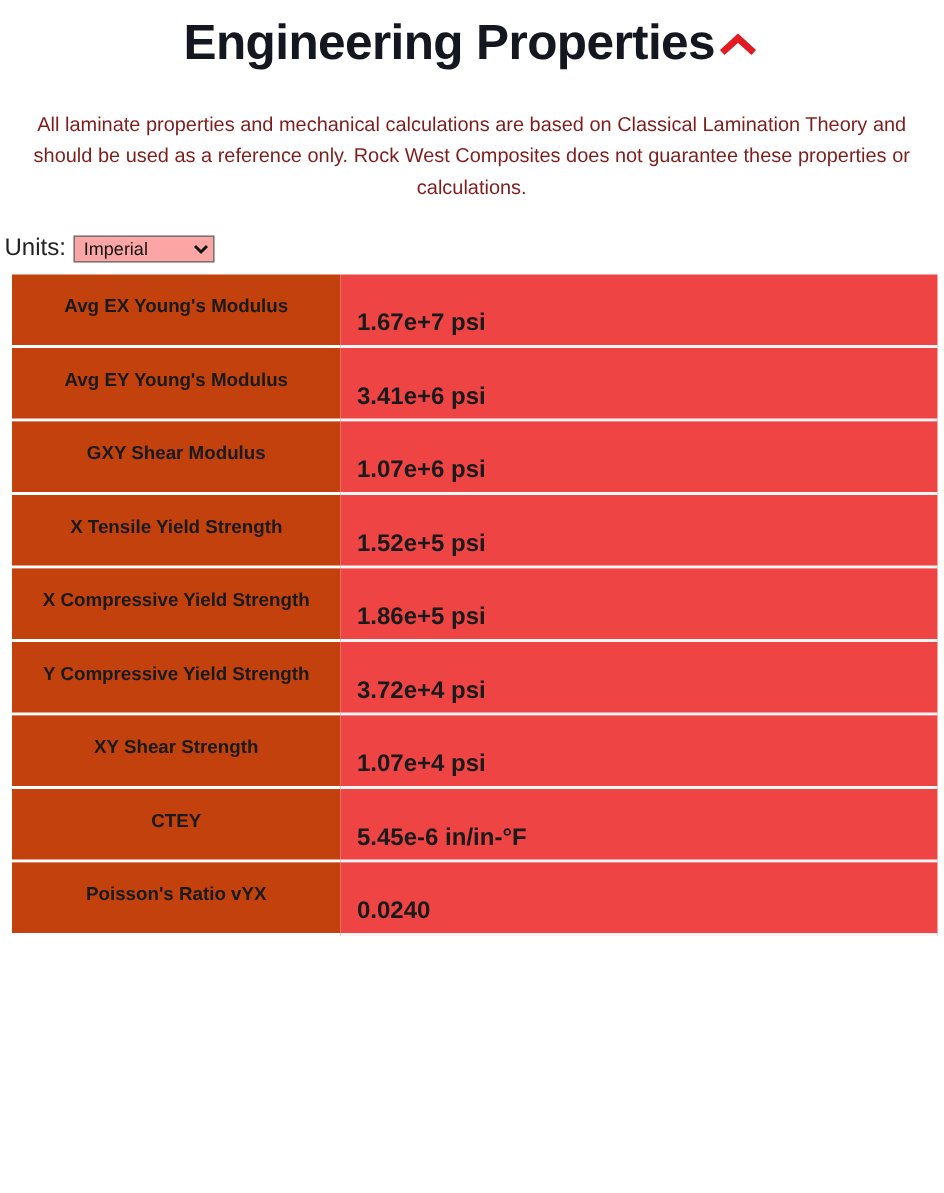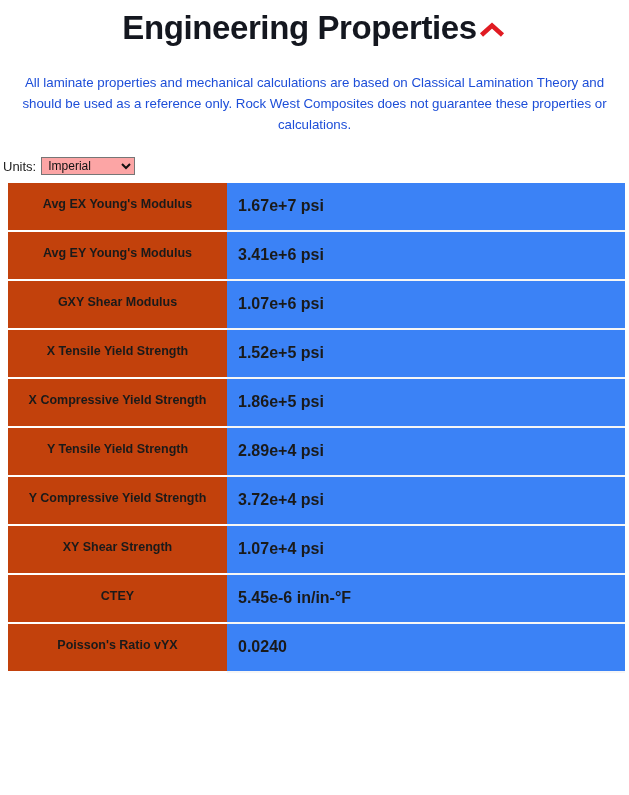--- a/index.html
+++ b/index.html
@@ -45,33 +45,33 @@
     margin-top: 4px;
   }
 
   
   .disclaimer {
     margin: 22px auto 0 auto;
     width: 600px;
     text-align: center;
     font-size: 13.3px;
     line-height: 21px;
-    color: #1d4ed8;
+    color: #7f1d1d;
   }
 
   
   .units-bar {
     margin-top: 22px;
     padding-left: 3px;
     display: flex;
     align-items: center;
     gap: 5px;
   }
   .units-label {
-    font-size: 13px;
+    font-size: 16px;
     color: #222222;
   }
   .units-select {
     font-family: "Liberation Sans", sans-serif;
     font-size: 12px;
     color: #111111;
     background: #fca5a5;
     border: 1px solid #767676;
     border-radius: 0;
     width: 94px;
@@ -97,28 +97,28 @@
     font-weight: bold;
     color: #1a1a1a;
     text-align: center;
     vertical-align: top;
     padding-top: 14px;
     padding-left: 4px;
     padding-right: 4px;
     box-sizing: border-box;
   }
   .prop-value {
-    background: #3b82f6;
+    background: #ef4444;
     border-bottom: 2px solid #f6f6f6;
     font-size: 16px;
     font-weight: bold;
     color: #1a1a1a;
     text-align: left;
     vertical-align: top;
-    padding-top: 14px;
+    padding-top: 24px;
     padding-left: 11px;
     box-sizing: border-box;
   }
 </style>
 </head>
 <body>
 
 <div class="page-header">
   <div class="title-row">
     <h1 class="page-title">Engineering Properties</h1>
@@ -153,24 +153,20 @@
       </tr>
       <tr>
         <td class="prop-label">X Tensile Yield Strength</td>
         <td class="prop-value">1.52e+5 psi</td>
       </tr>
       <tr>
         <td class="prop-label">X Compressive Yield Strength</td>
         <td class="prop-value">1.86e+5 psi</td>
       </tr>
       <tr>
-        <td class="prop-label">Y Tensile Yield Strength</td>
-        <td class="prop-value">2.89e+4 psi</td>
-      </tr>
-      <tr>
         <td class="prop-label">Y Compressive Yield Strength</td>
         <td class="prop-value">3.72e+4 psi</td>
       </tr>
       <tr>
         <td class="prop-label">XY Shear Strength</td>
         <td class="prop-value">1.07e+4 psi</td>
       </tr>
       <tr>
         <td class="prop-label">CTEY</td>
         <td class="prop-value">5.45e-6 in/in-°F</td>

